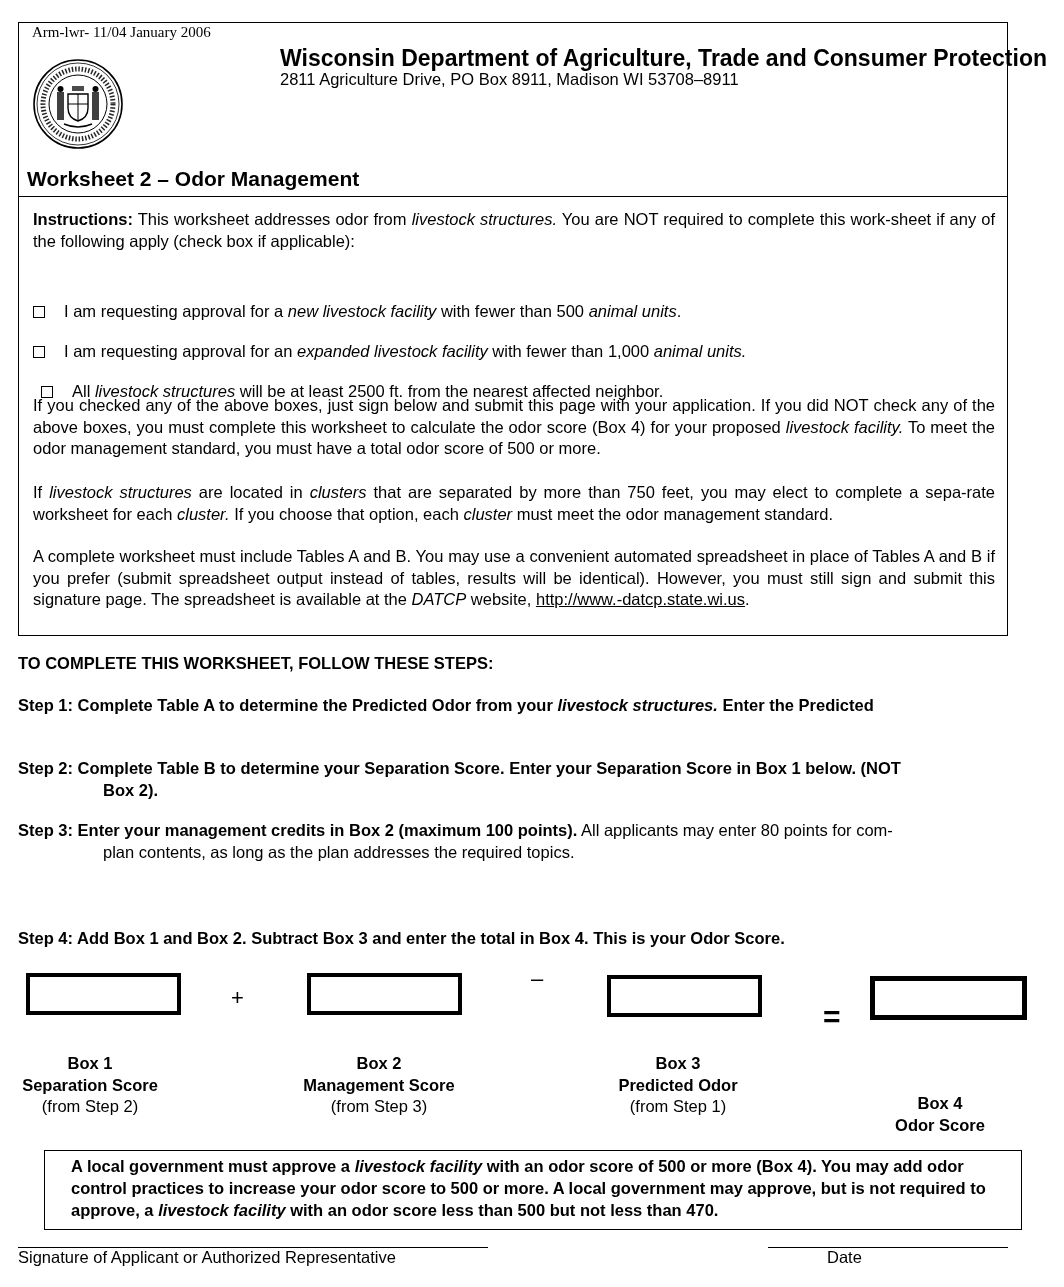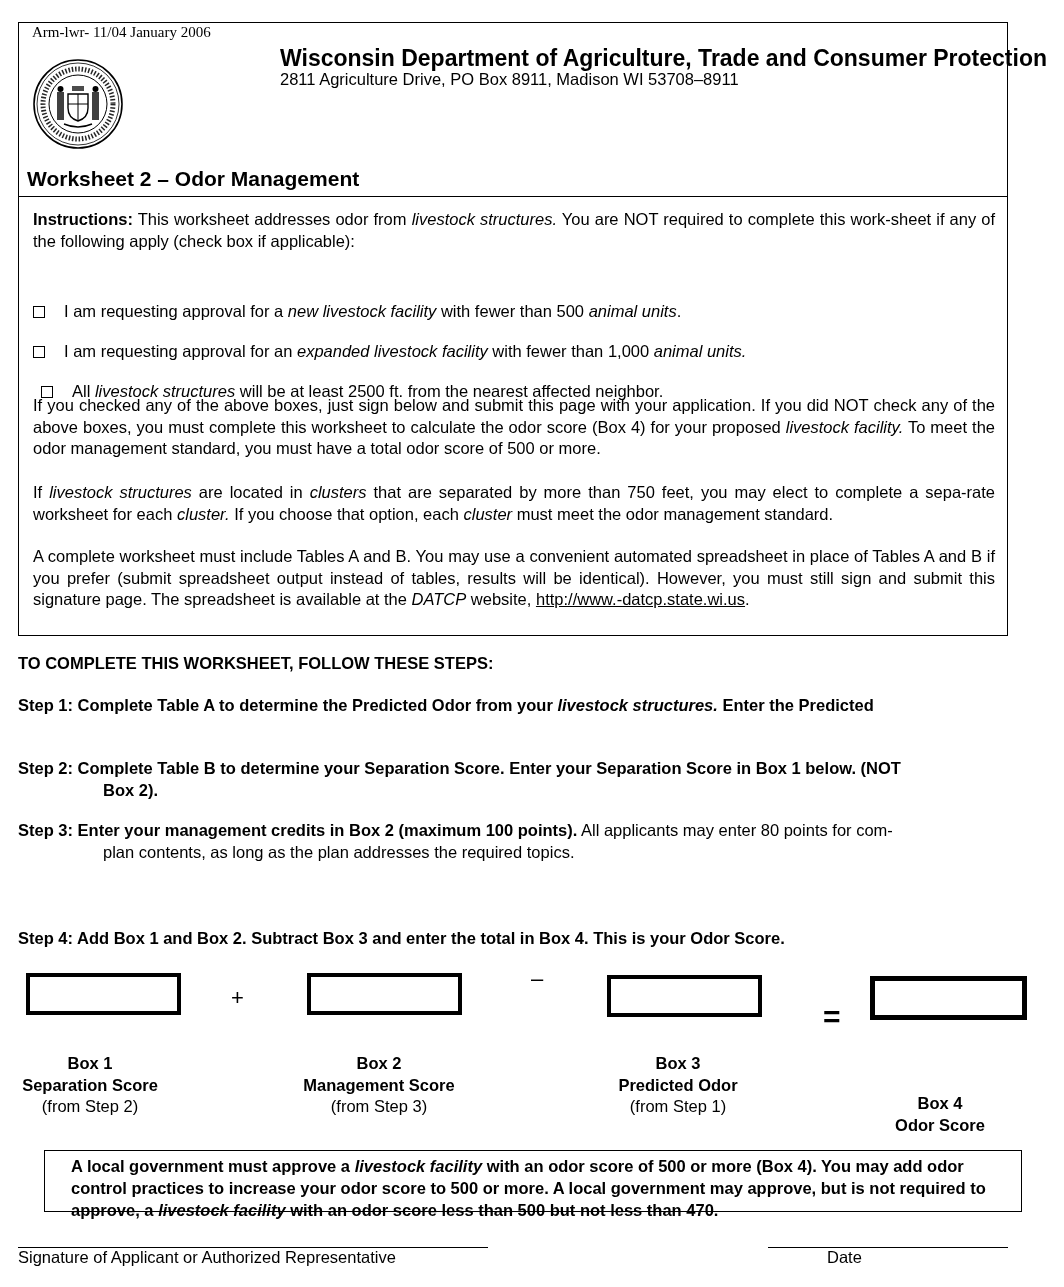--- a/index.html
+++ b/index.html
@@ -41,21 +41,21 @@
   .steps-head { position: absolute; left: 18px; top: 654px; font-weight: bold; font-size: 16.5px; }
   .step { position: absolute; left: 18px; width: 1000px; line-height: 21.5px; font-size: 16.5px; }
   .step .cont { padding-left: 85px; display: block; }
   .scorebox {
     position: absolute; border: 4px solid #000; box-sizing: border-box; background: #fff;
   }
   .op { position: absolute; font-size: 22px; }
   .boxlabel { position: absolute; text-align: center; line-height: 21.5px; font-size: 16.5px; }
   .boxlabel .b { font-weight: bold; display: block; text-align: center; }
   .notice {
-    position: absolute; left: 44px; top: 1150px; width: 978px; height: 62px;
+    position: absolute; left: 44px; top: 1150px; width: 978px; height: 80px;
     border: 1.8px solid #000; box-sizing: border-box;
     padding: 4px 14px 0 26px; line-height: 22px; font-weight: bold; font-size: 16.5px;
   }
   .sigline { position: absolute; border-top: 1px solid #000; }
   .siglabel { position: absolute; font-size: 16.5px; }
 </style>
 </head>
 <body>
 
 <div class="header-frame"></div>

